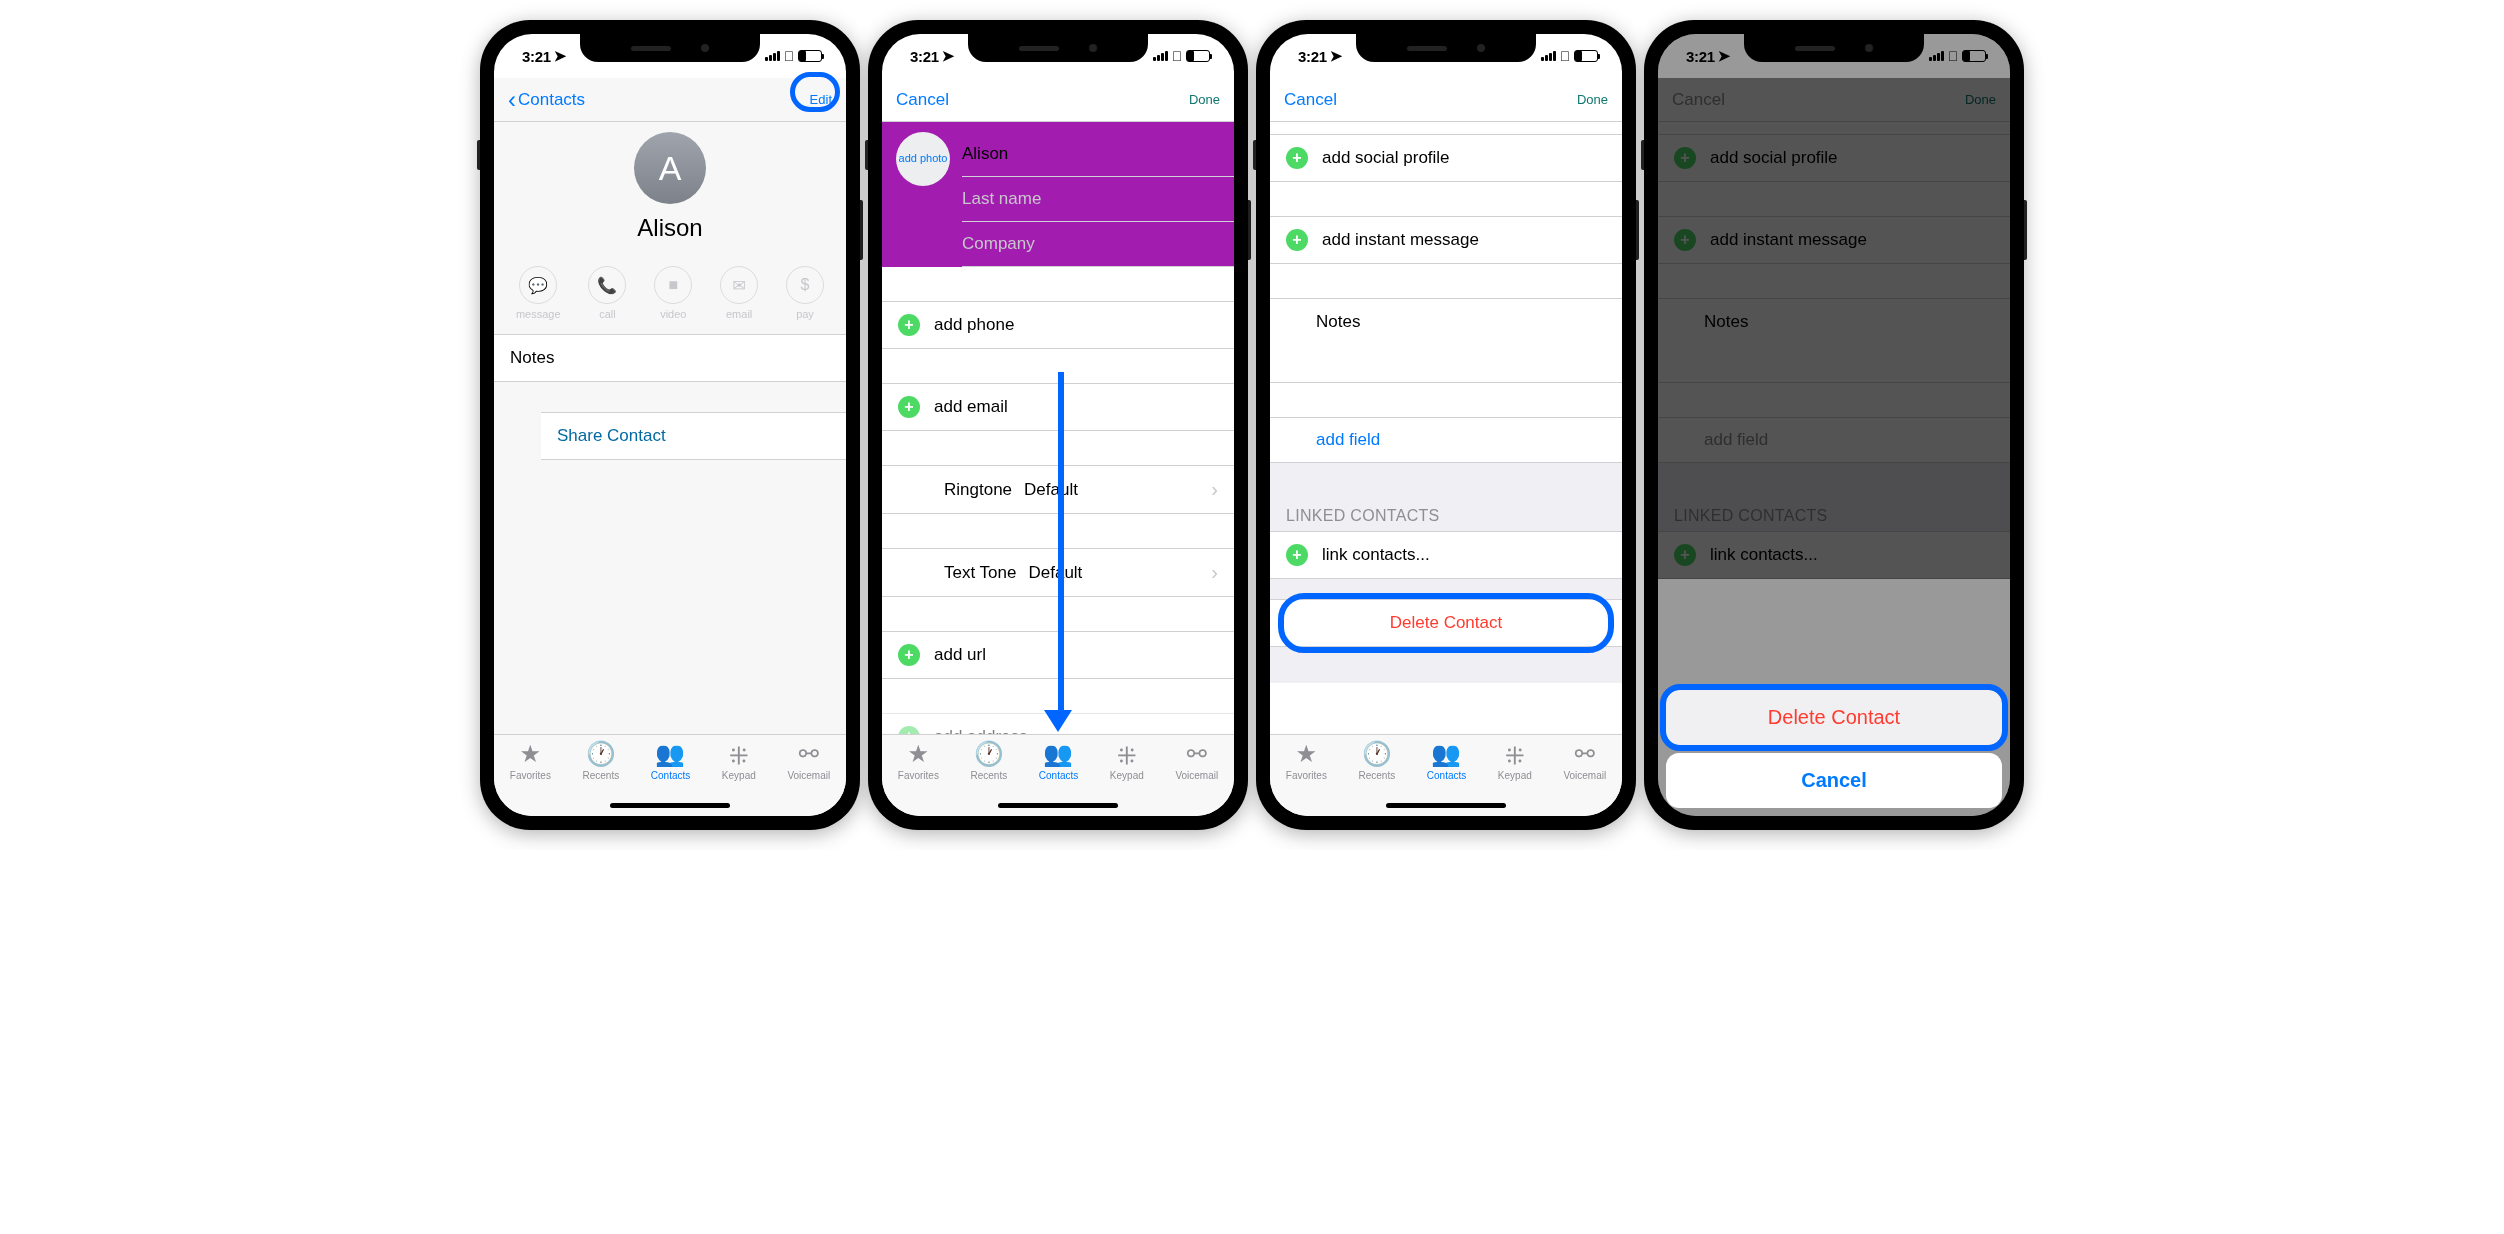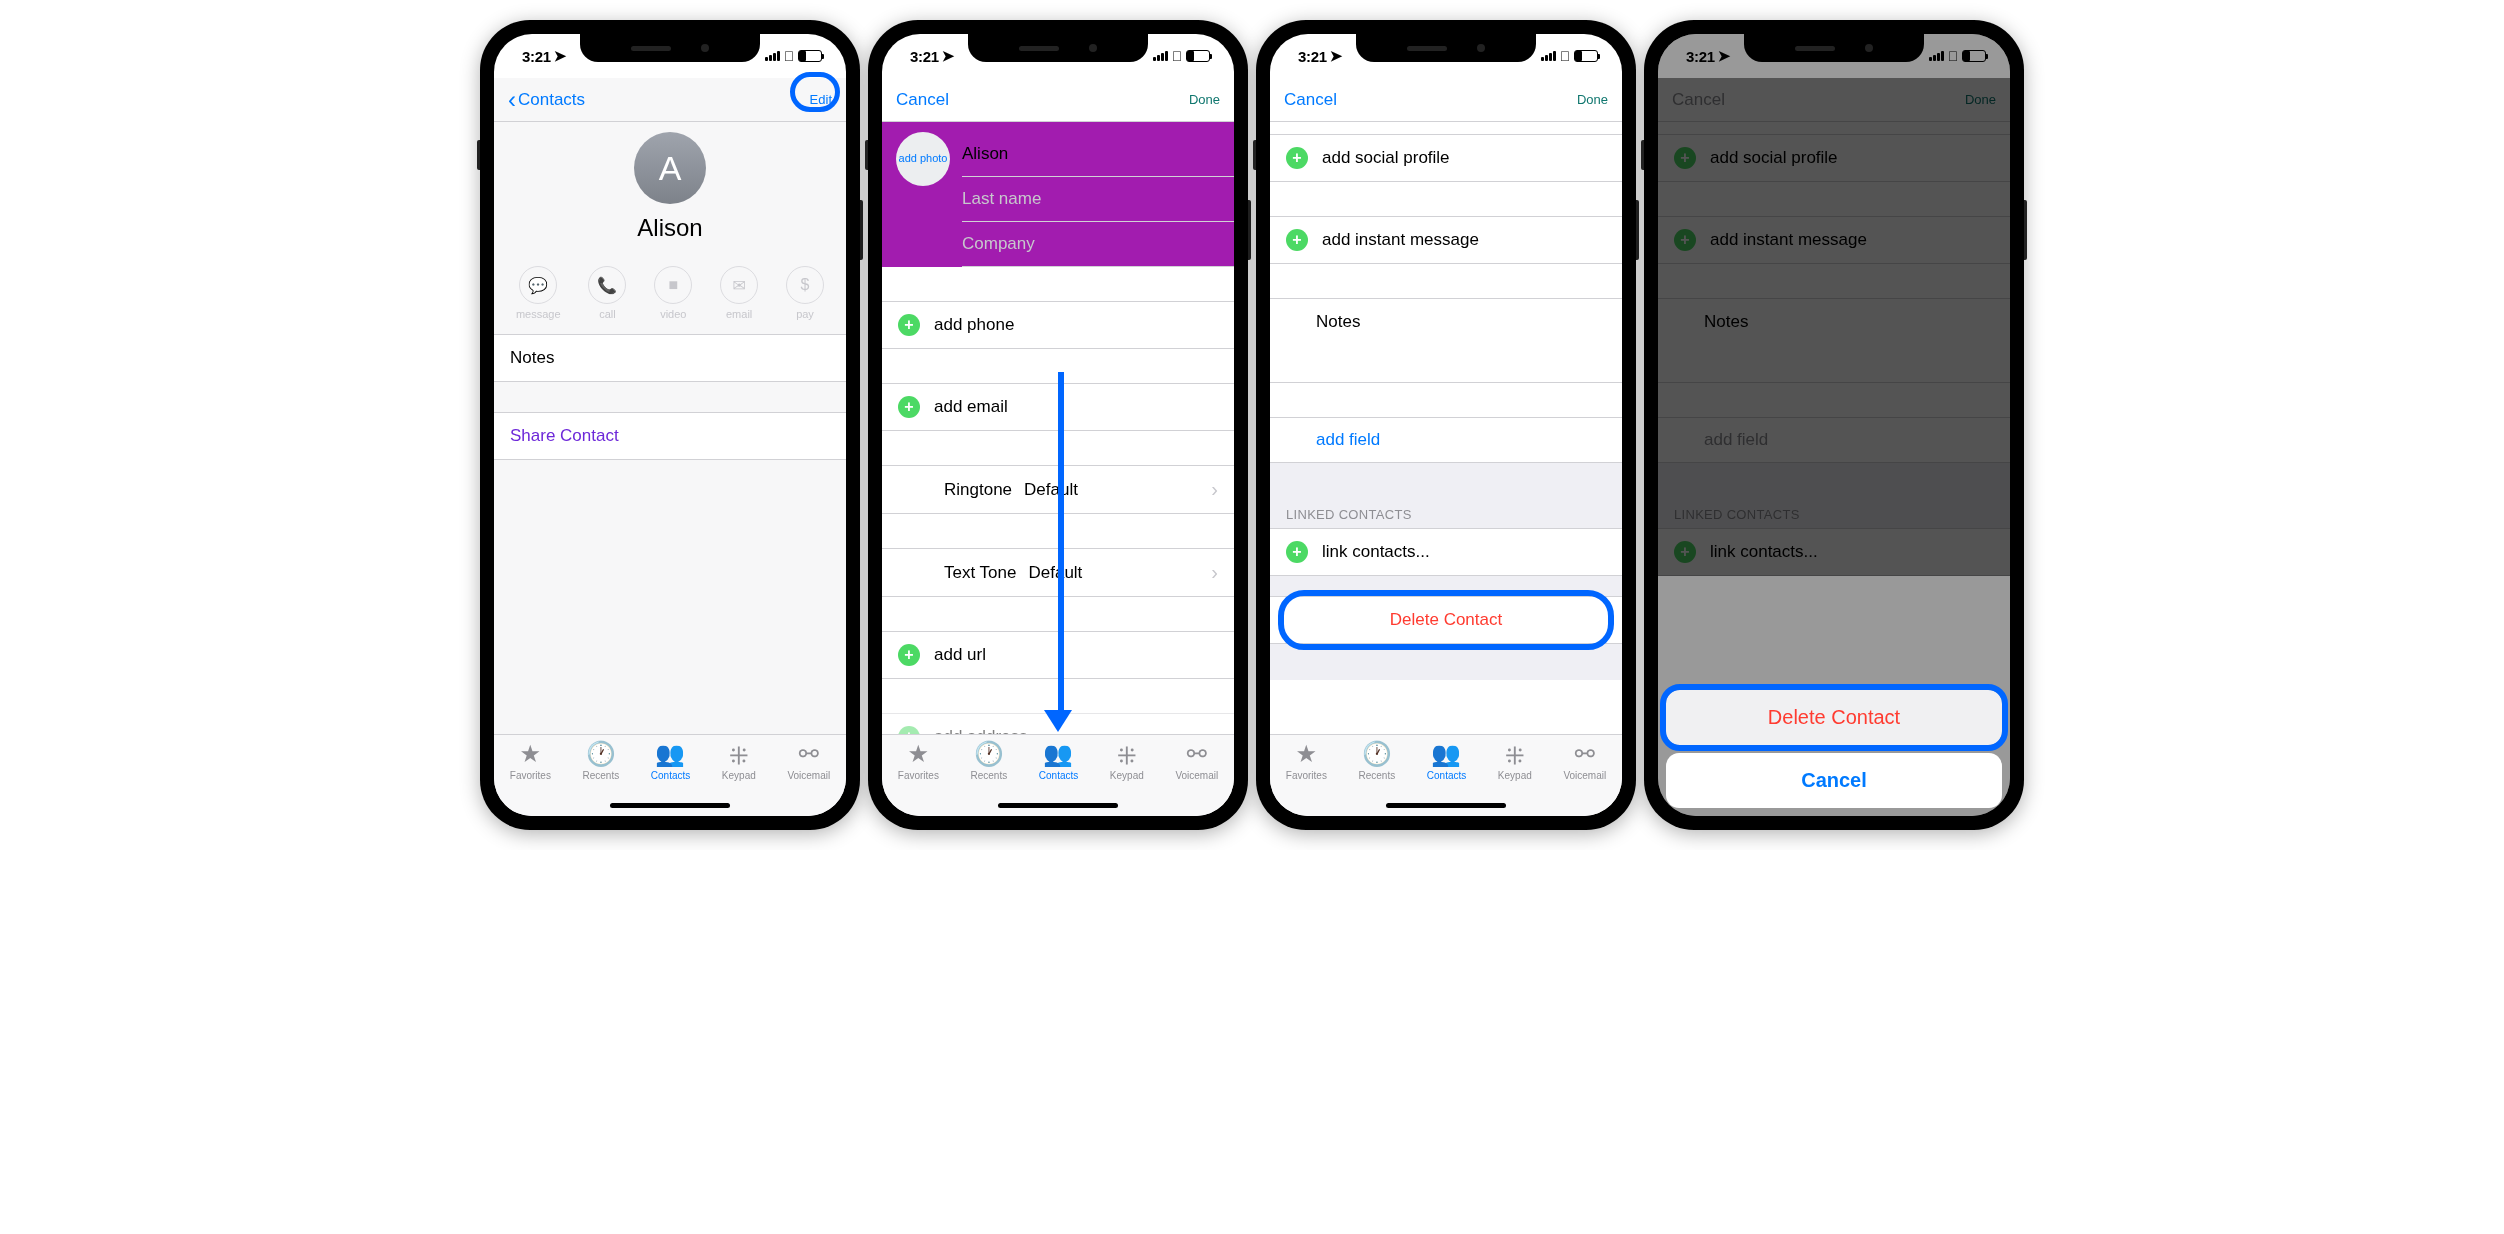--- a/index.html
+++ b/index.html
@@ -42,21 +42,21 @@
 
 .avatar-section { background:#f7f7f8; display:flex; flex-direction:column; align-items:center; padding:10px 0 18px; }
 .avatar { width:72px; height:72px; border-radius:50%; background:linear-gradient(#9fa4ad,#7d828a); display:flex; align-items:center; justify-content:center; color:#fff; font-size:34px; }
 .contact-name { font-size:24px; margin-top:10px; font-weight:400; }
 .action-row { display:flex; justify-content:space-around; padding:6px 8px 14px; background:#f7f7f8; }
 .action-btn { display:flex; flex-direction:column; align-items:center; gap:4px; color:#c7c7cc; }
 .action-circle { width:38px; height:38px; border-radius:50%; border:1px solid #dcdce0; display:flex; align-items:center; justify-content:center; font-size:16px; color:#c7c7cc; }
 .action-label { font-size:11px; }
 .cell { background:#fff; padding:13px 16px; font-size:17px; border-bottom:.5px solid #d1d1d5; }
 .cell.first { border-top:.5px solid #d1d1d5; }
-.cell.blue { color:#6d28d9; }
+.cell.blue { color:#0369a1;margin-left:47px; }
 .section-gap { height:30px; }
 
 
 .edit-top { display:flex; padding:10px 0 0 14px; background:#a21caf; }
 .add-photo { width:54px; height:54px; border-radius:50%; background:#eceef0; display:flex; align-items:center; justify-content:center; text-align:center; font-size:11px; line-height:1.2; color:#007aff; flex-shrink:0; }
 .name-fields { flex:1; margin-left:12px; }
 .name-field { padding:12px 0; border-bottom:.5px solid #d1d1d5; font-size:17px; }
 .name-field.placeholder { color:#c7c7cc; }
 .add-row { display:flex; align-items:center; padding:12px 16px; background:#fff; border-bottom:.5px solid #d1d1d5; font-size:17px; gap:14px; }
 .add-row.first { border-top:.5px solid #d1d1d5; }
@@ -67,21 +67,21 @@
 .gap { height:34px; background:#fff; }
 
 .arrow-overlay { position:absolute; left:50%; top:250px; width:6px; height:340px; background:#0066ff; }
 .arrow-head { position:absolute; left:50%; top:588px; transform:translateX(-50%); width:0; height:0; border-left:14px solid transparent; border-right:14px solid transparent; border-top:22px solid #0066ff; }
 
 .edit-circle { position:absolute; right:6px; top:38px; width:50px; height:40px; border:5px solid #0066ff; border-radius:20px; z-index:50; }
 
 .notes-row { background:#fff; padding:13px 16px 50px; font-size:17px; border-top:.5px solid #d1d1d5; border-bottom:.5px solid #d1d1d5; }
 .gray-gap { height:36px; background:#efeff4; }
 .gray-gap.sm { height:20px; }
-.section-header { padding:8px 16px 6px; font-size:13px; color:#8e8e93; letter-spacing:.3px; background:#efeff4; }
+.section-header { padding:8px 16px 6px; font-size:16px; color:#8e8e93; letter-spacing:.3px; background:#efeff4; }
 
 .delete-row { background:#fff; padding:13px 16px; text-align:center; color:#ff3b30; font-size:17px; border-top:.5px solid #d1d1d5; border-bottom:.5px solid #d1d1d5; position:relative; }
 .delete-circle { position:absolute; inset:-7px 8px -7px 8px; border:6px solid #0066ff; border-radius:26px; }
 
 
 .tabbar { height:82px; background:#f8f8f9; border-top:.5px solid #d1d1d5; display:flex; justify-content:space-around; padding-top:6px; }
 .tab { display:flex; flex-direction:column; align-items:center; gap:3px; color:#8e8e93; font-size:10px; }
 .tab.active { color:#007aff; }
 .tab-icon { font-size:24px; height:26px; display:flex; align-items:center; }
 .home-indicator { position:absolute; bottom:8px; left:50%; transform:translateX(-50%); width:120px; height:5px; background:#000; border-radius:3px; }

